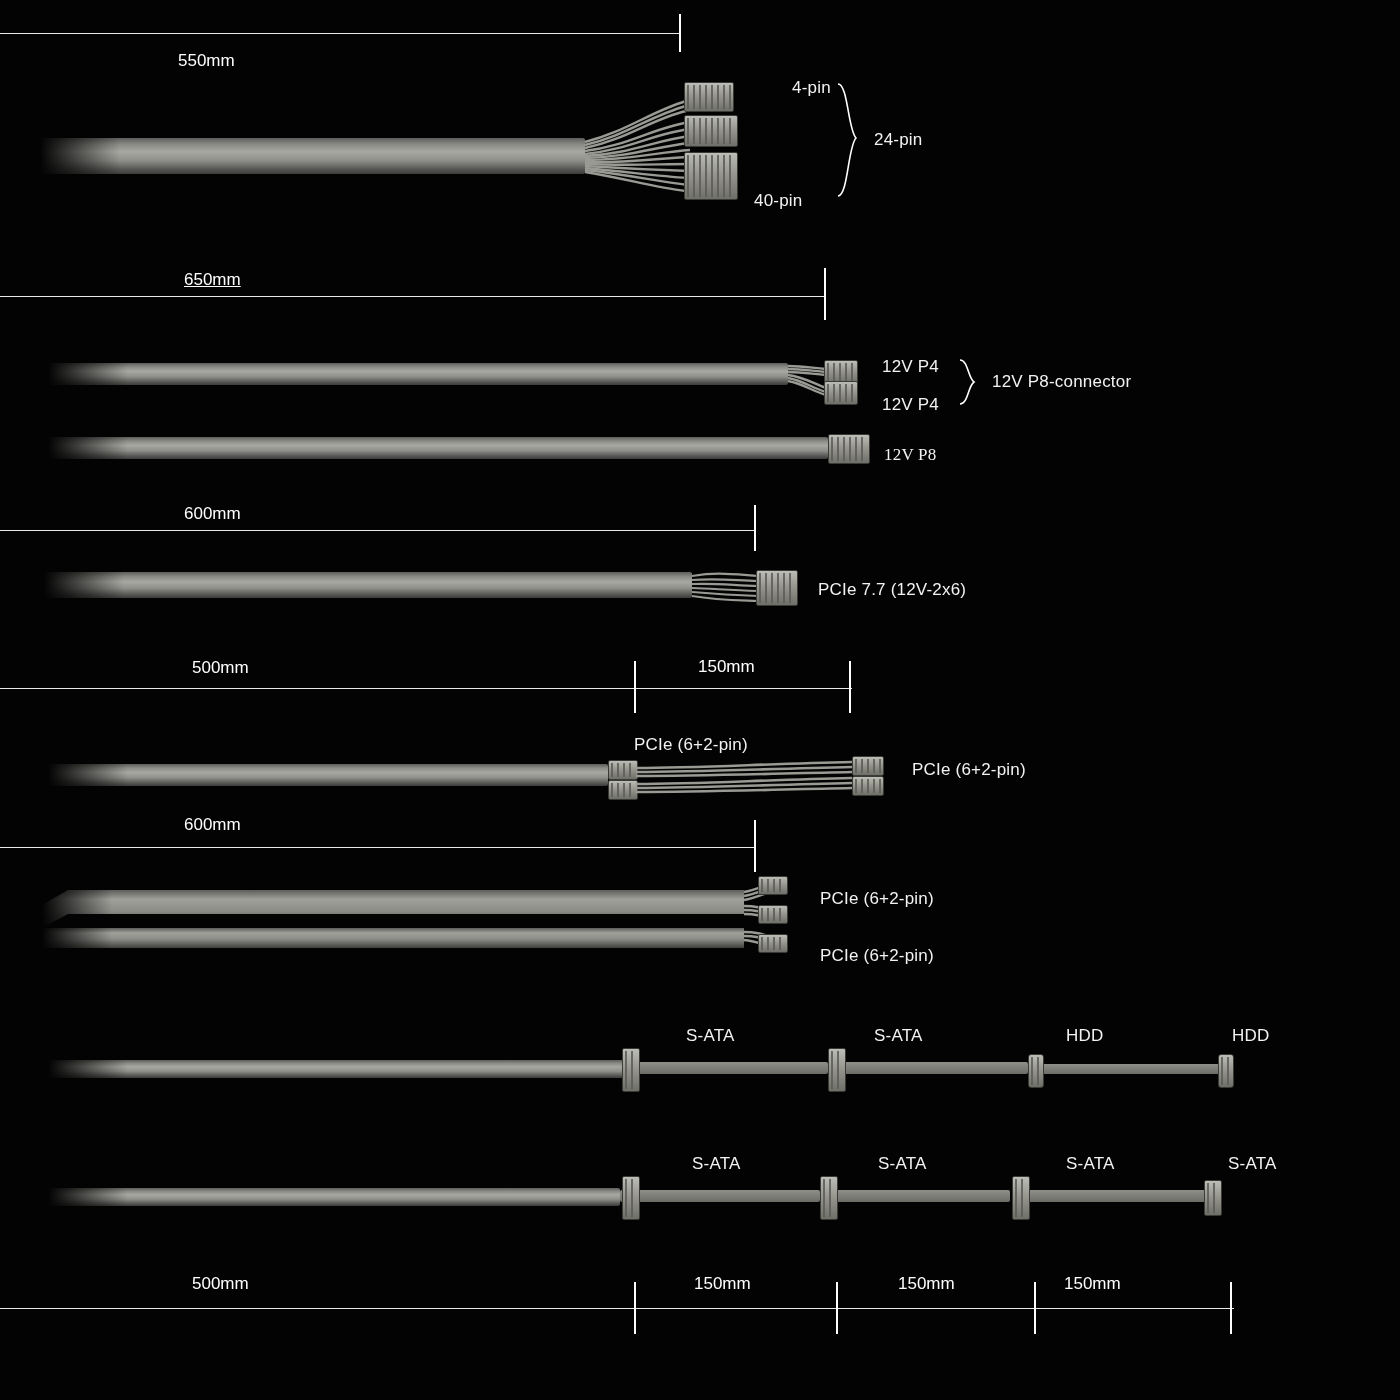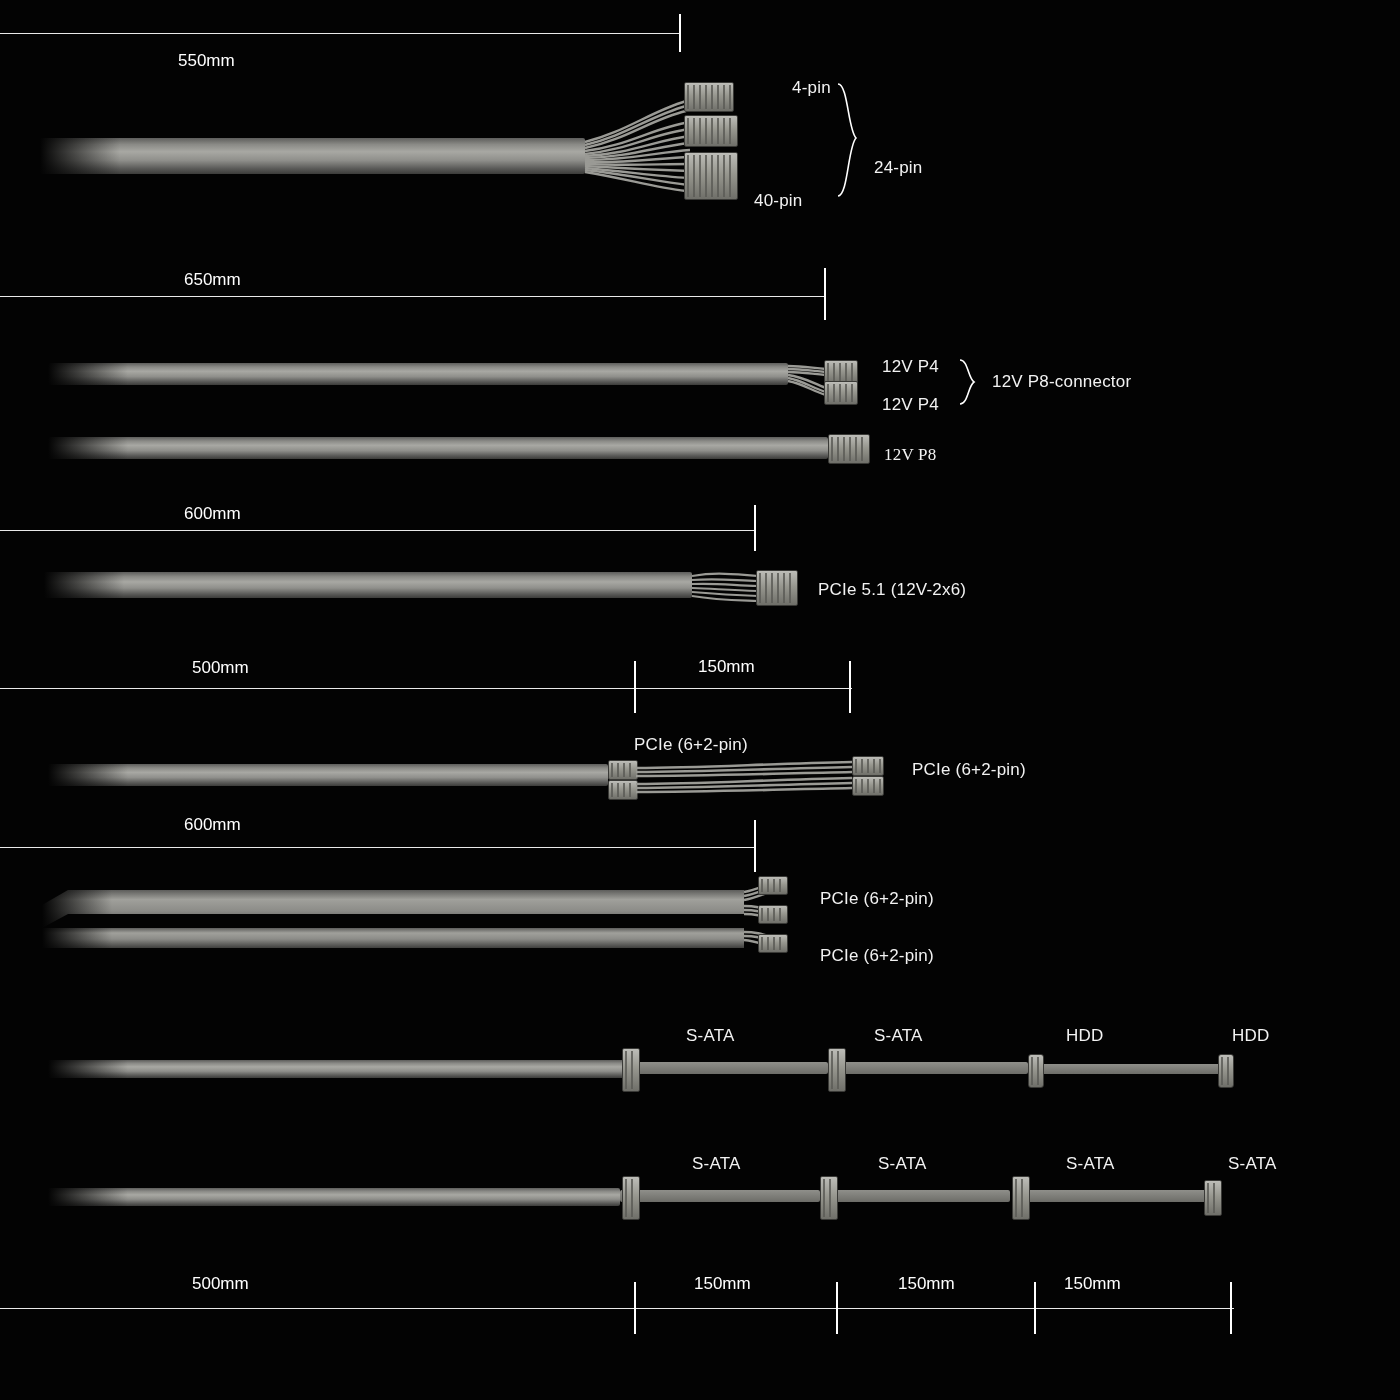--- a/index.html
+++ b/index.html
@@ -120,25 +120,25 @@
   <div class="conn" style="left:684px; top:152px; width:52px; height:46px;">
     <div class="pins"></div>
   </div>
 
   <div class="lbl" style="left:776px; top:78px;margin-left:16px;">4-pin</div>
   <div class="lbl" style="left:754px; top:191px;">40-pin</div>
 
   <svg class="overlay">
     <path d="M838,84 C848,84 848,130 856,138 C848,146 848,196 838,196" stroke="#ffffff" stroke-width="1.6" fill="none"></path>
   </svg>
-  <div class="lbl" style="left:874px; top:130px;margin-top:28px;">24-pin</div>
+  <div class="lbl" style="left:874px; top:130px;">24-pin</div>
 
   <div class="rule" style="left:0px; top:296px; width:826px;"></div>
   <div class="tick" style="left:824px; top:268px; height:52px;"></div>
-  <div class="dim-label" style="left:184px; top:270px;">650mm</div>
+  <div class="dim-label" style="left:184px; top:270px;text-decoration:underline;">650mm</div>
 
   <div class="sleeve" style="left:48px; top:363px; width:740px; height:22px;"></div>
   <div class="sleeve-fade" style="left:48px; top:363px; width:80px; height:22px;"></div>
   <svg class="overlay">
     <g stroke="#9a9a95" stroke-width="2.4" fill="none">
       <path d="M788,366 C804,366 812,368 826,369"></path>
       <path d="M788,369 C804,369 812,371 826,372"></path>
       <path d="M788,372 C804,372 812,374 826,375"></path>
       <path d="M788,375 C804,377 812,383 826,388"></path>
       <path d="M788,378 C804,381 812,388 826,392"></path>
@@ -178,21 +178,21 @@
       <path d="M692,580 C716,578 730,580 758,581"></path>
       <path d="M692,584 C716,583 730,585 758,586"></path>
       <path d="M692,588 C716,589 730,590 758,591"></path>
       <path d="M692,592 C716,594 730,595 758,596"></path>
       <path d="M692,596 C716,600 730,600 758,601"></path>
     </g>
   </svg>
   <div class="conn" style="left:756px; top:570px; width:40px; height:34px;">
     <div class="pins"></div>
   </div>
-  <div class="lbl" style="left:818px; top:580px;">PCIe 5.1 (12V-2x6)</div>
+  <div class="lbl" style="left:818px; top:580px;">PCIe 7.7 (12V-2x6)</div>
 
   <div class="rule" style="left:0px; top:688px; width:852px;"></div>
   <div class="tick" style="left:634px; top:661px; height:52px;"></div>
   <div class="tick" style="left:849px; top:661px; height:52px;"></div>
   <div class="dim-label" style="left:192px; top:658px;">500mm</div>
   <div class="dim-label" style="left:698px; top:657px;">150mm</div>
 
   <div class="sleeve" style="left:48px; top:764px; width:560px; height:22px;"></div>
   <div class="sleeve-fade" style="left:48px; top:764px; width:80px; height:22px;"></div>
 

